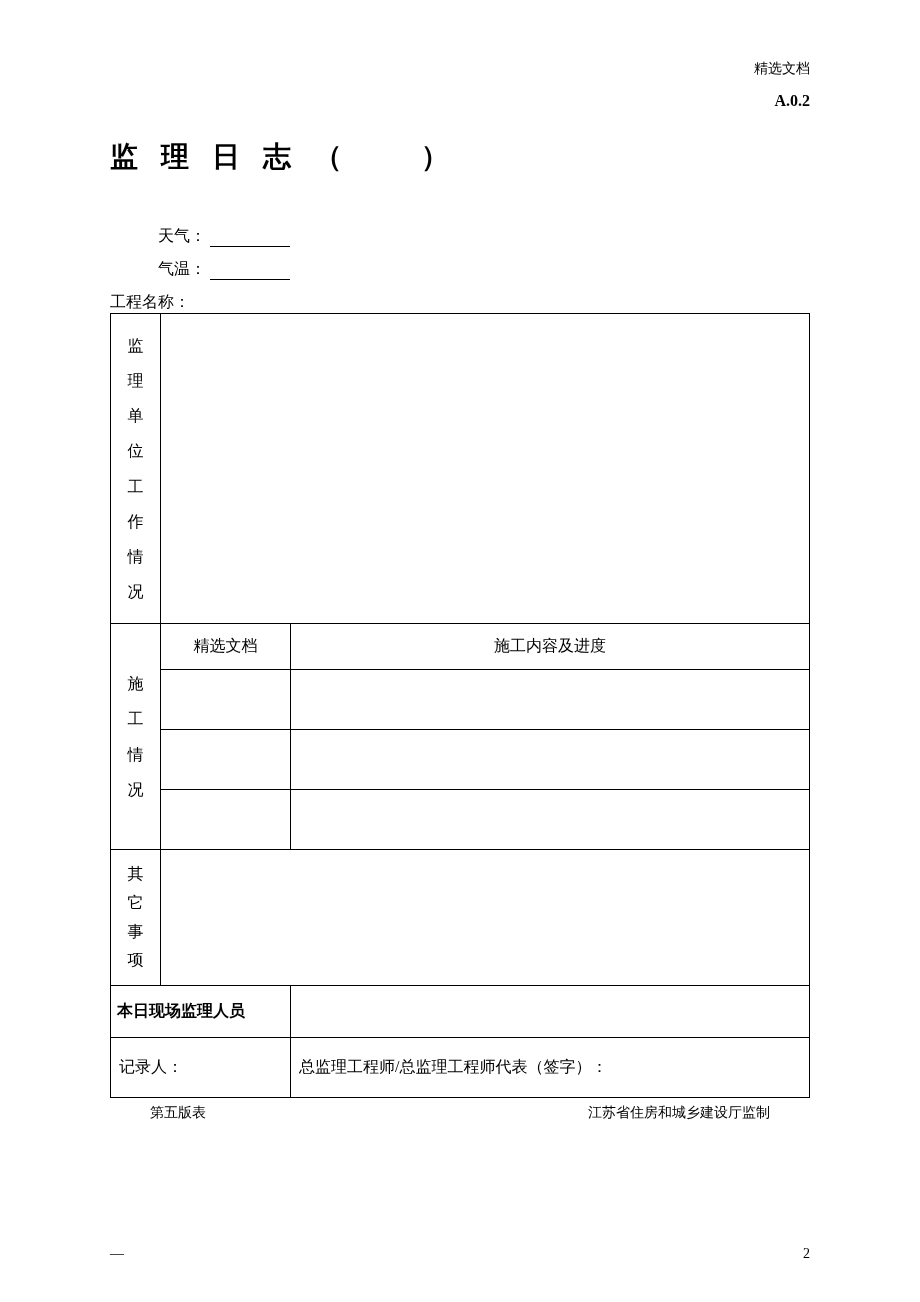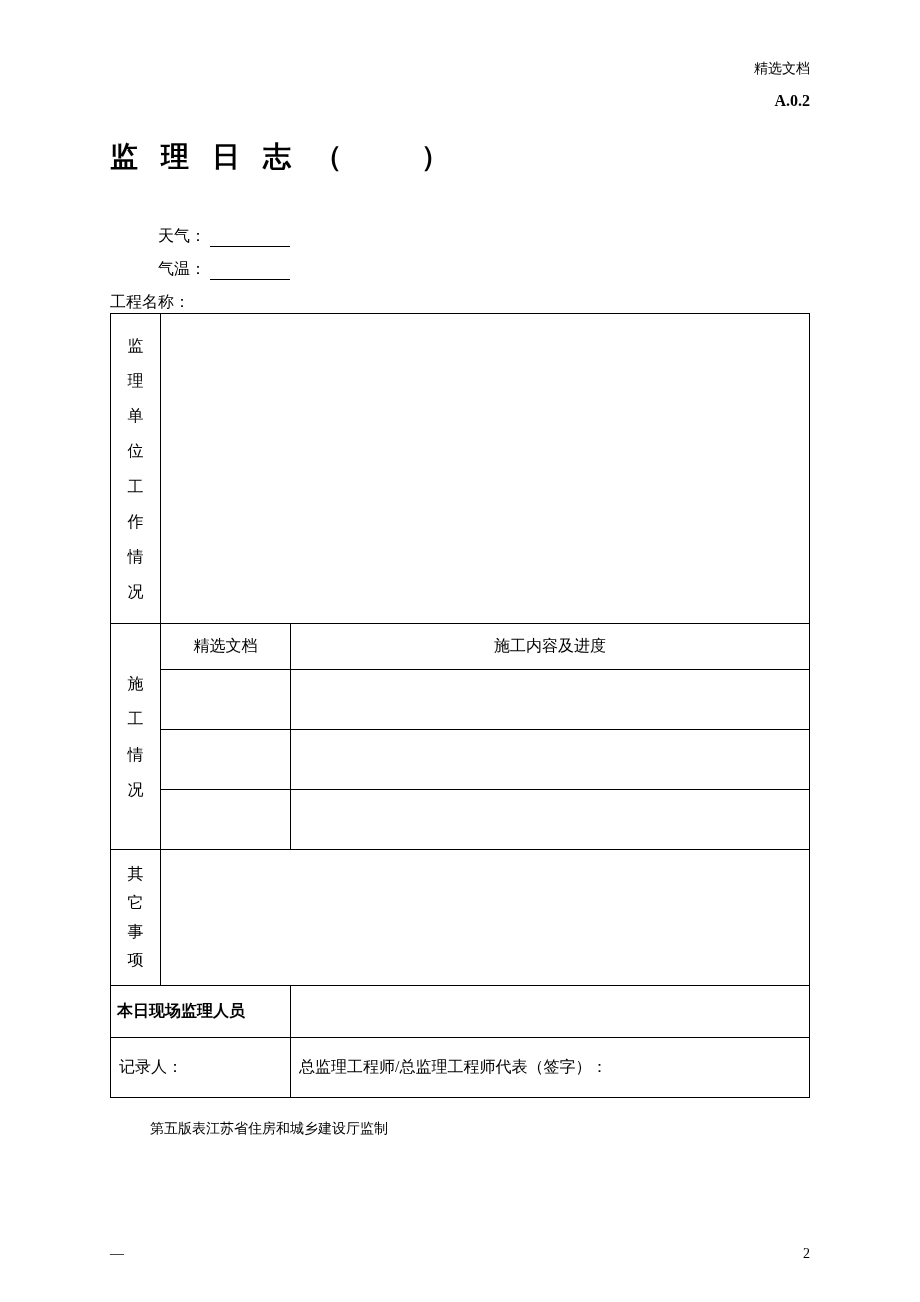--- a/index.html
+++ b/index.html
@@ -94,22 +94,23 @@
     }
     .row-personnel {
       height: 52px;
       font-weight: bold;
     }
     .row-sign {
       height: 60px;
     }
     .footer {
       display: flex;
+      justify-content: space-between;
       font-size: 14px;
-      margin-top: 22px;
+      margin-top: 6px;
       padding: 0 40px 0 40px;
     }
     .page-bottom {
       position: absolute;
       bottom: 40px;
       left: 110px;
       right: 110px;
       display: flex;
       justify-content: space-between;
       font-size: 14px;

